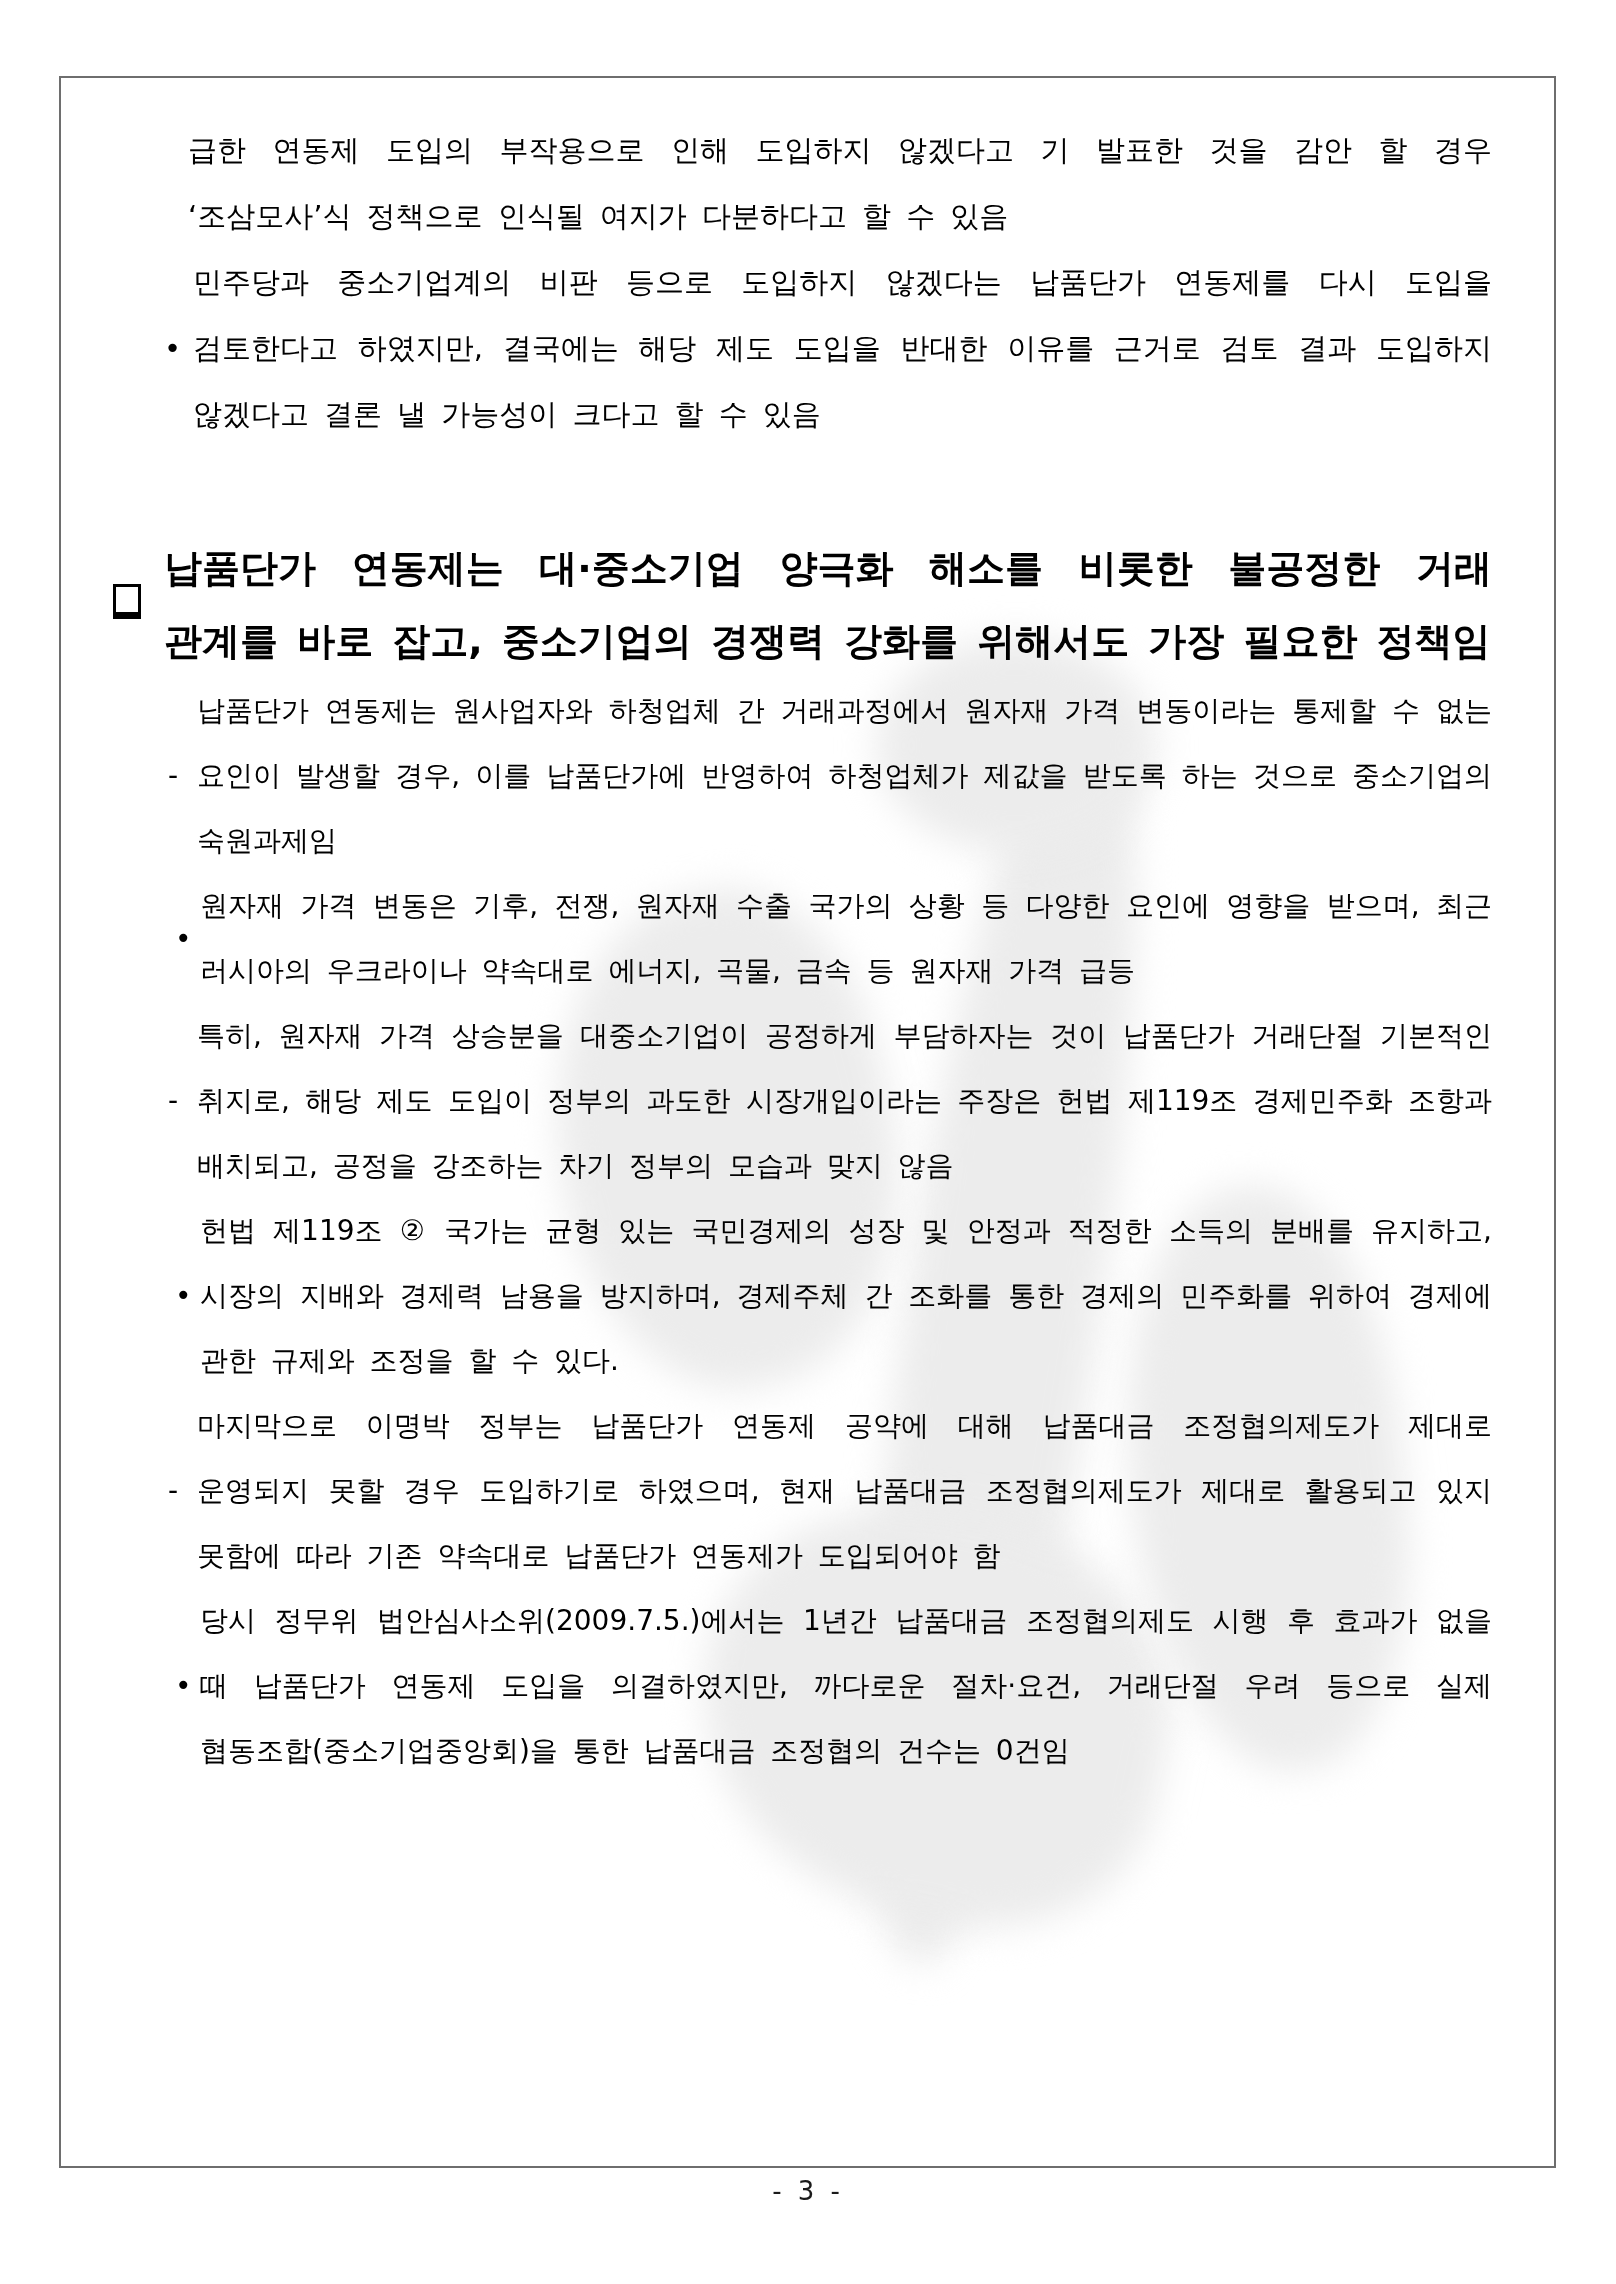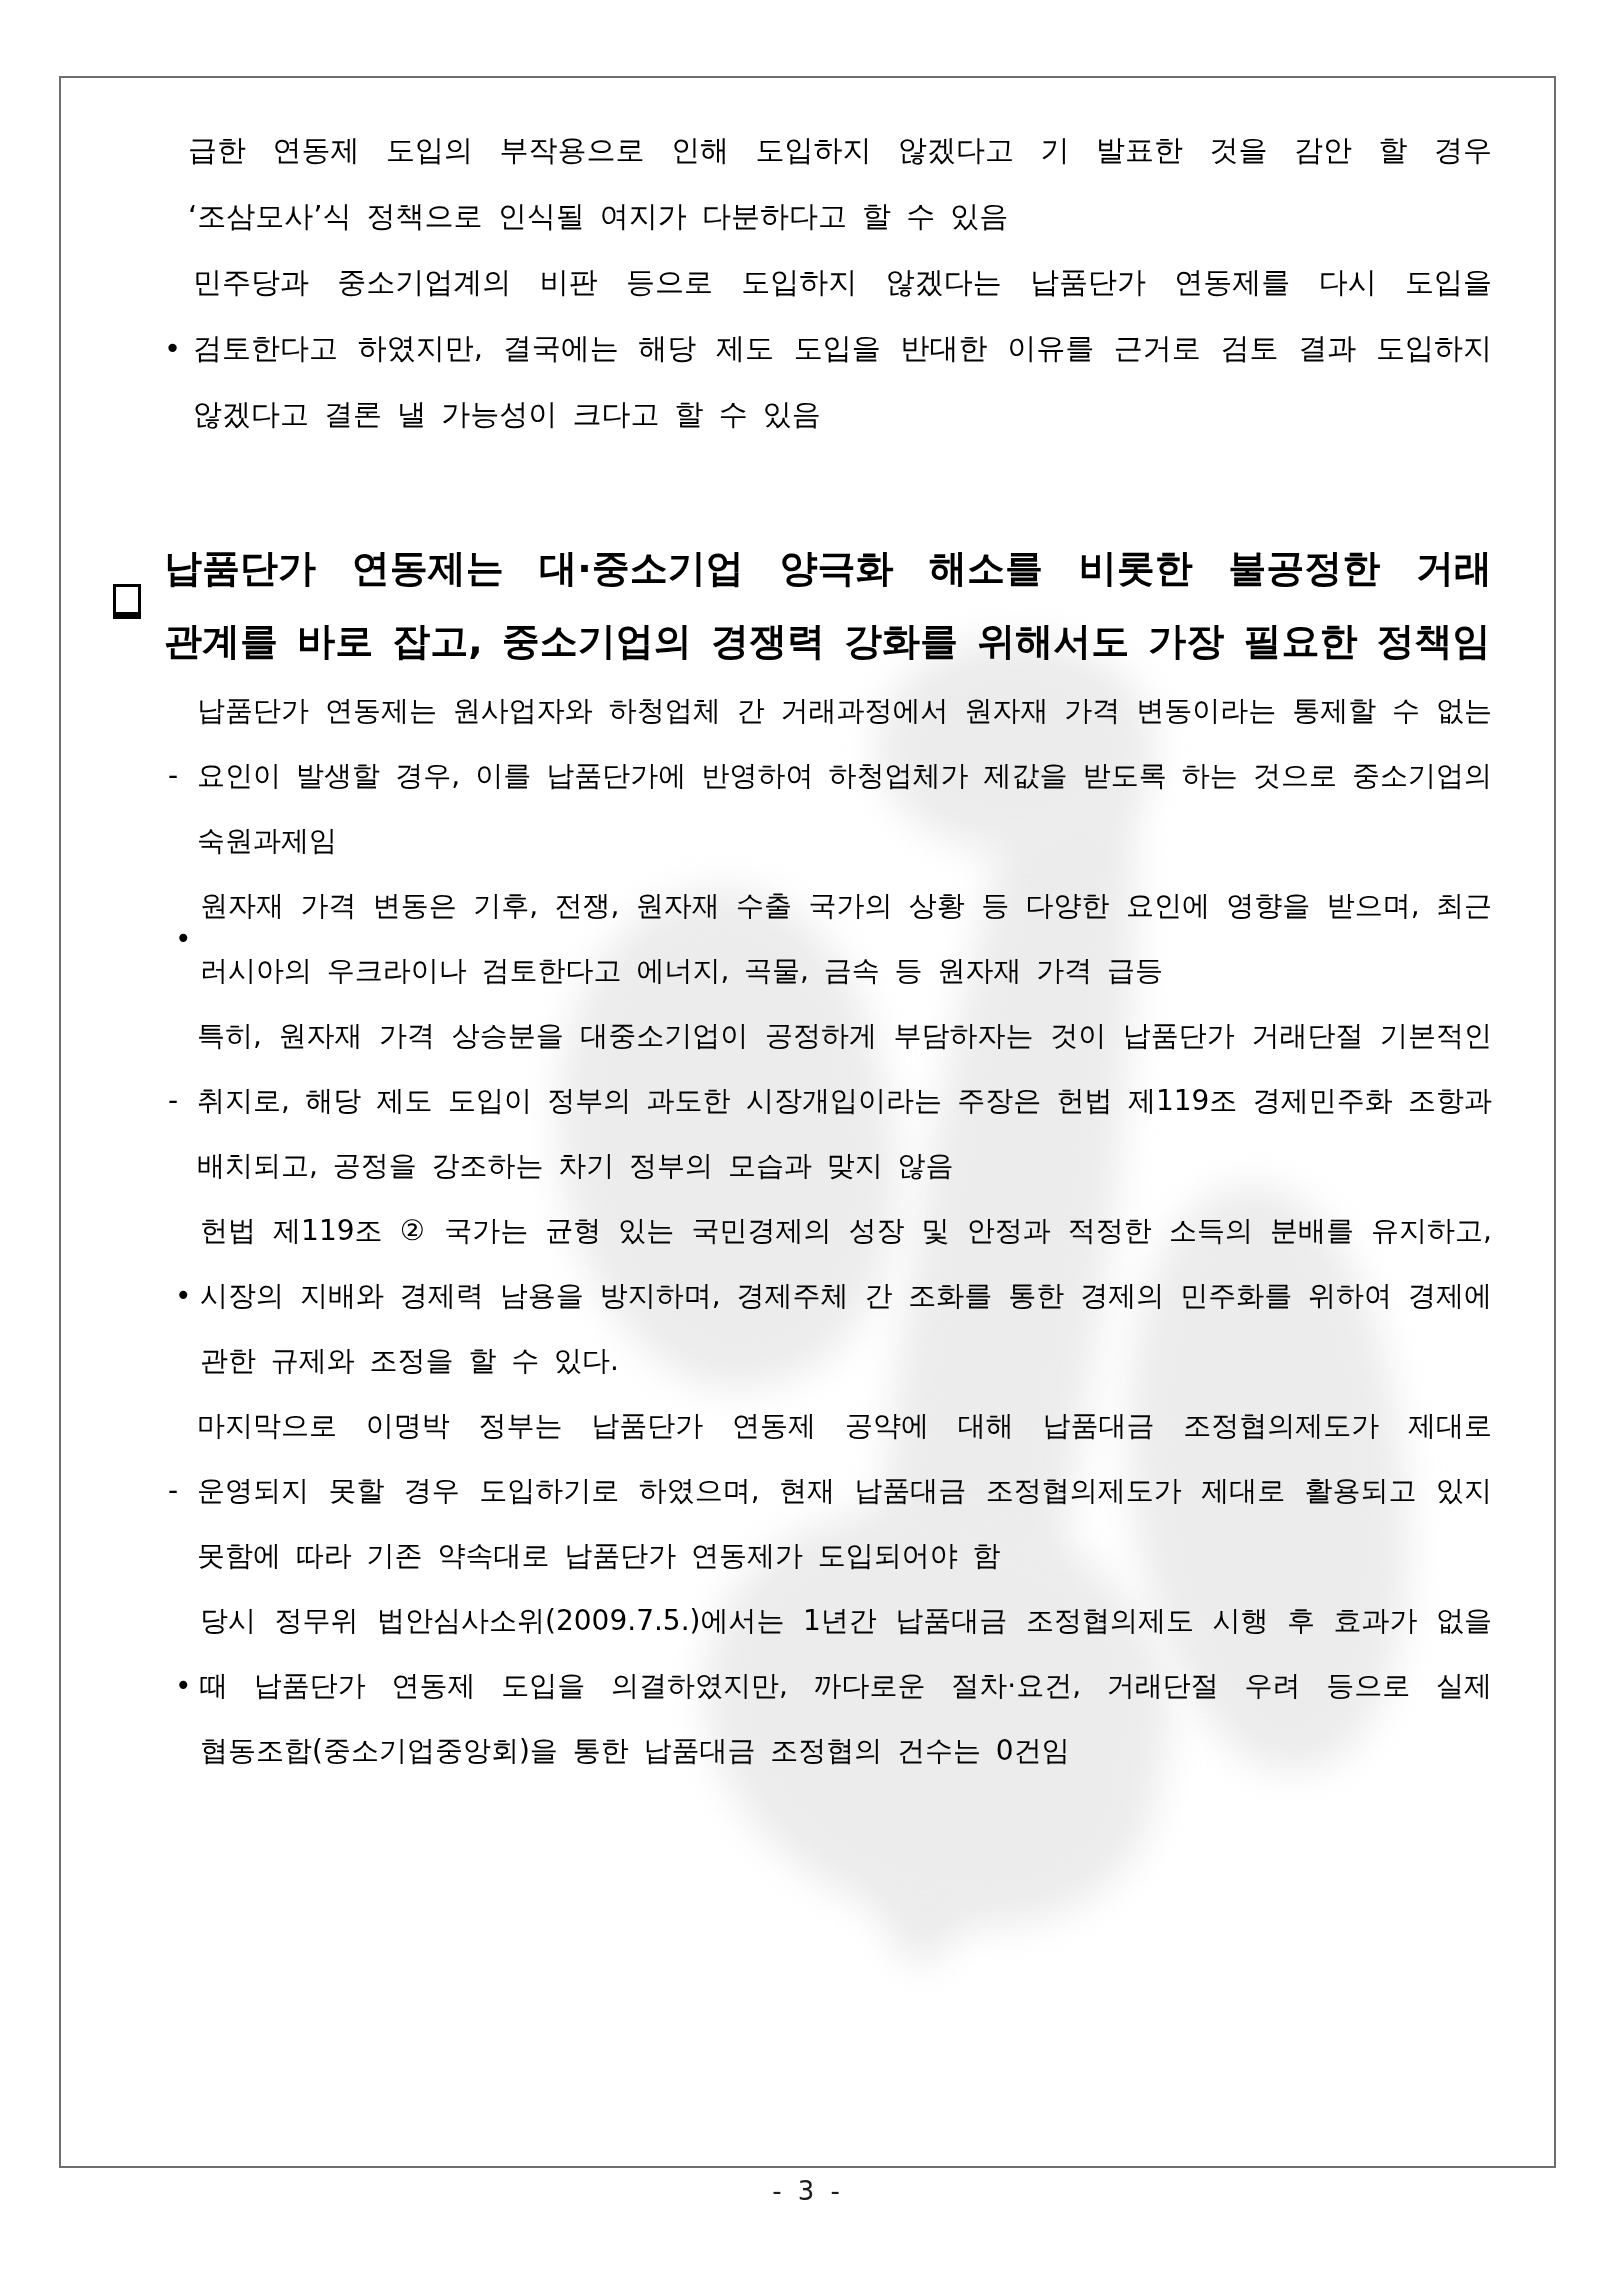--- a/index.html
+++ b/index.html
@@ -84,21 +84,21 @@
       </div>
 
 
       <div class="blk d">
         <span class="mk">-</span>
         <span class="tx">납품단가 연동제는 원사업자와 하청업체 간 거래과정에서 원자재 가격 변동이라는 통제할 수 없는 요인이 발생할 경우, 이를 납품단가에 반영하여 하청업체가 제값을 받도록 하는 것으로 중소기업의 숙원과제임</span>
       </div>
 
       <div class="blk b">
         <span class="mk">•</span>
-        <span class="tx">원자재 가격 변동은 기후, 전쟁, 원자재 수출 국가의 상황 등 다양한 요인에 영향을 받으며, 최근 러시아의 우크라이나 검토한다고 에너지, 곡물, 금속 등 원자재 가격 급등</span>
+        <span class="tx">원자재 가격 변동은 기후, 전쟁, 원자재 수출 국가의 상황 등 다양한 요인에 영향을 받으며, 최근 러시아의 우크라이나 약속대로 에너지, 곡물, 금속 등 원자재 가격 급등</span>
       </div>
 
       <div class="blk d">
         <span class="mk">-</span>
         <span class="tx">특히, 원자재 가격 상승분을 대중소기업이 공정하게 부담하자는 것이 납품단가 거래단절 기본적인 취지로, 해당 제도 도입이 정부의 과도한 시장개입이라는 주장은 헌법 제119조 경제민주화 조항과 배치되고, 공정을 강조하는 차기 정부의 모습과 맞지 않음</span>
       </div>
 
       <div class="blk b">
         <span class="mk">•</span>
         <span class="tx">헌법 제119조 ② 국가는 균형 있는 국민경제의 성장 및 안정과 적정한 소득의 분배를 유지하고, 시장의 지배와 경제력 남용을 방지하며, 경제주체 간 조화를 통한 경제의 민주화를 위하여 경제에 관한 규제와 조정을 할 수 있다.</span>

